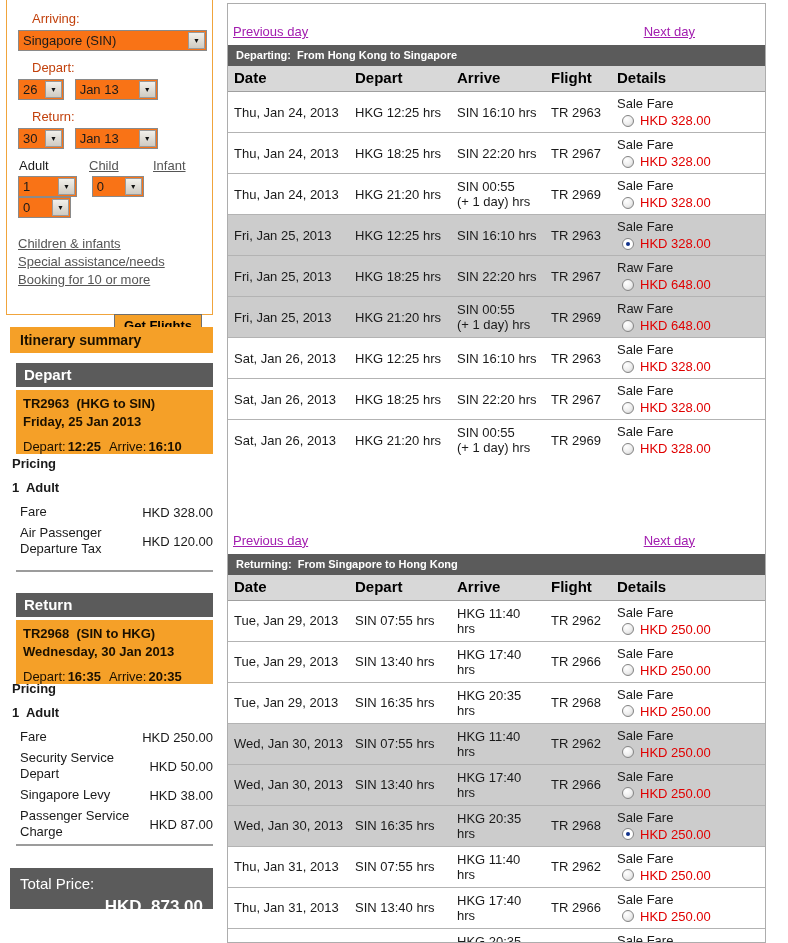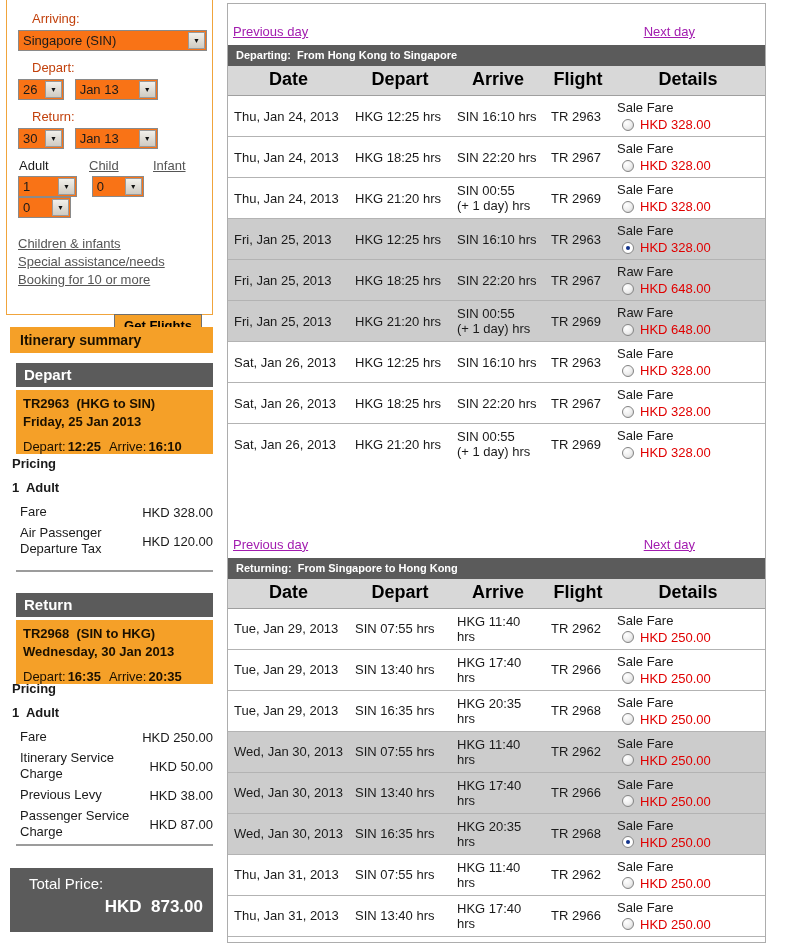--- a/index.html
+++ b/index.html
@@ -61,36 +61,36 @@
   .fb-l3 .arr-lbl { margin-left:8px; }
   .pricing { position:absolute; left:12px; width:201px; }
   .pr-depart { top:456px; } .pr-return { top:681px; }
   .pricing-title { font-weight:bold; margin-bottom:9px; }
   .pax-line { font-weight:bold; margin-bottom:9px; }
   .fee-row { display:flex; align-items:center; margin-bottom:5px; }
   .fee-label { width:128px; padding-left:8px; line-height:16px; }
   .fee-amount { flex:1; text-align:right; }
   .divider { position:absolute; left:16px; width:197px; height:2px; background:#9c9c9c; }
   .dv1 { top:570px; } .dv2 { top:844px; }
-  .total-box { position:absolute; left:10px; top:868px; width:203px; height:64px;
-    background:#5b5b5b; color:#fff; padding:7px 10px 0 19px; }
+  .total-box { position:absolute; left:10px; top:868px; width:203px; height:41px;
+    background:#5b5b5b; color:#fff; padding:7px 10px 0 10px; }
   .total-label { font-size:15px; }
   .total-amount { text-align:right; font-weight:bold; font-size:17px; margin-top:5px; }
 
   
   .main { position:absolute; left:227px; top:3px; width:539px; height:940px;
     border:1px solid #adadad; background:#fff; overflow:hidden; }
   .links-row { display:flex; justify-content:space-between; padding:9px 6px 6px 5px; }
   .daylink { color:#a21caf; text-decoration:underline;margin-top:11px; }
   .daylink.next { margin-right:64px; }
   .table-bar { background:#5b5b5b; color:#fff; font-weight:bold;
     font-size:11px; padding:4px 8px 5px; }
   table { width:100%; border-collapse:collapse; table-layout:fixed; }
   col.c1{width:121px;} col.c2{width:102px;} col.c3{width:94px;} col.c4{width:66px;}
-  thead th { background:#d8d8d8; text-align:center; font-size:18px;
+  thead th { background:#d8d8d8; text-align:left; font-size:15px;
     padding:3px 6px 5px; border-bottom:1px solid #9f9f9f; color:#000; }
   tbody td { padding:4px 6px; border-top:1px solid #b3b3b3;
     vertical-align:middle; height:41px; }
   tbody tr:first-child td { border-top:none; }
   tr.hl td { background:#cccccc; }
   .arr2 { display:block; }
   .fare-line { display:flex; align-items:center; margin:2px 0 0 5px; }
   .radio { width:12px; height:12px; border-radius:50%; flex:none;
     border:1px solid #848484; cursor:pointer;
     background:radial-gradient(circle at 35% 30%, #ffffff 0%, #ededed 55%, #c6c6c6 100%); }
@@ -198,25 +198,25 @@
 </div>
 <div class="pricing pr-return">
   <div class="pricing-title">Pricing</div>
   <div class="pax-line">1&nbsp; Adult</div>
   <div id="return-fees">
       <div class="fee-row">
     <span class="fee-label">Fare</span>
     <span class="fee-amount">HKD 250.00</span>
   </div>
       <div class="fee-row">
-    <span class="fee-label">Itinerary Service Charge</span>
+    <span class="fee-label">Security Service Depart</span>
     <span class="fee-amount">HKD 50.00</span>
   </div>
       <div class="fee-row">
-    <span class="fee-label">Previous Levy</span>
+    <span class="fee-label">Singapore Levy</span>
     <span class="fee-amount">HKD 38.00</span>
   </div>
       <div class="fee-row">
     <span class="fee-label">Passenger Service Charge</span>
     <span class="fee-amount">HKD 87.00</span>
   </div>
     </div>
 </div>
 <div class="divider dv2"></div>
 

